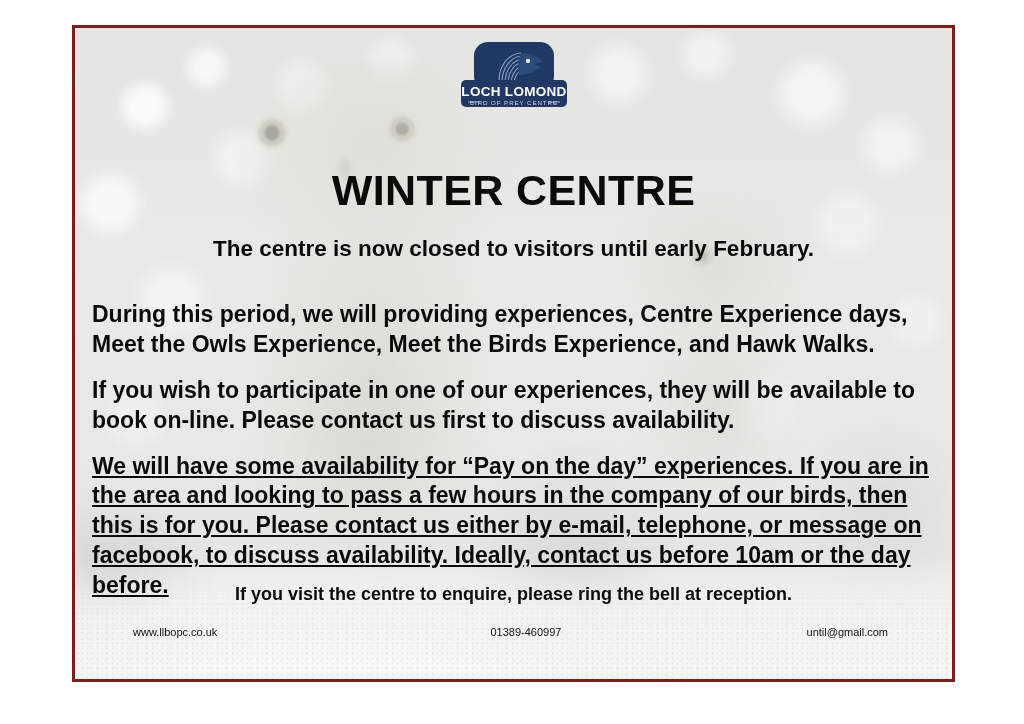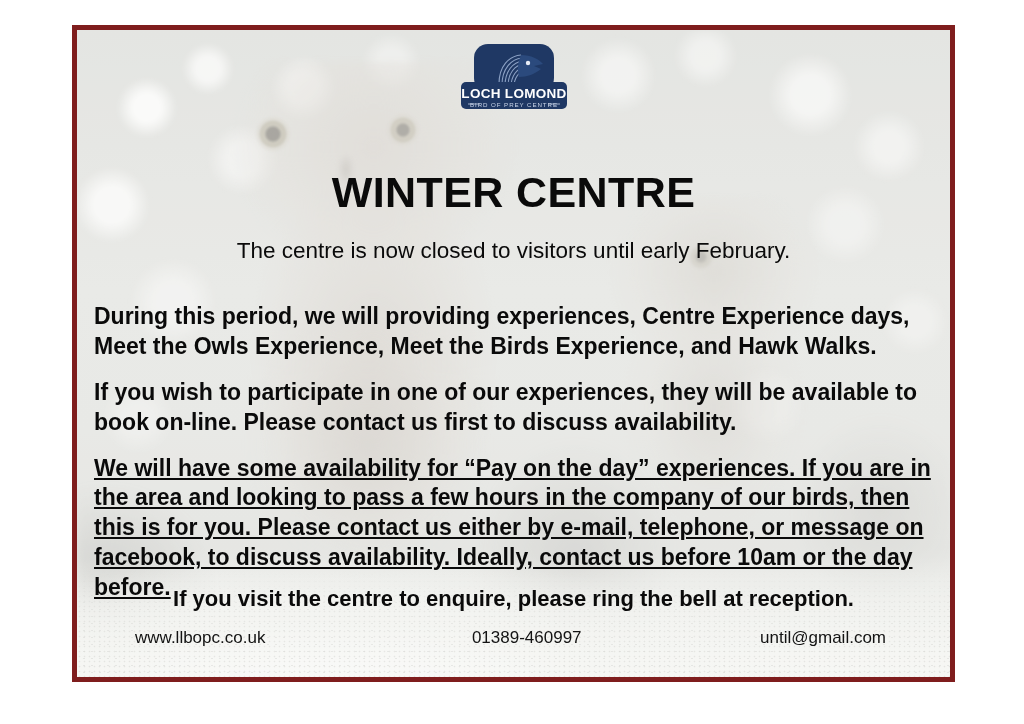--- a/index.html
+++ b/index.html
@@ -19,21 +19,21 @@
     background: #ffffff;
   }
 
   
   #poster {
     position: absolute;
     left: 72px;
     top: 25px;
     width: 883px;
     height: 657px;
-    border: 5px solid #7f1d1d;
+    border: 3px solid #7f1d1d;
     box-sizing: border-box;
     overflow: hidden;
     background: #f0abfc;
   }
 
   
   .photo-layer {
     position: absolute;
     inset: 0;
     pointer-events: none;
@@ -240,21 +240,21 @@
     color: #0a0a0a;
   }
 
   .subtitle {
     position: absolute;
     left: 0;
     right: 0;
     top: 208px;
     text-align: center;
     font-size: 22.5px;
-    font-weight: normal;
+    font-weight: bold;
     color: #0a0a0a;
   }
 
   .body-block {
     position: absolute;
     left: 17px;
     right: 17px;
     top: 272px;
   }
   .para {
@@ -266,34 +266,34 @@
     text-align: left;
   }
   .para:last-child { margin-bottom: 13px; text-decoration: underline; }
 
   .closing {
     position: absolute;
     left: 0;
     right: 0;
     top: 556px;
     text-align: center;
-    font-size: 22px;
+    font-size: 18px;
     font-weight: bold;
     color: #0a0a0a;
   }
 
   .footer {
     position: absolute;
     left: 58px;
     right: 58px;
     top: 598px;
     display: flex;
     justify-content: space-between;
     align-items: baseline;
-    font-size: 17px;
+    font-size: 11px;
     font-weight: normal;
     color: #131313;
   }
   .footer > div { white-space: nowrap; }
   .footer-phone { margin-left: 28px; }
   .footer-email { margin-right: 6px; }
 </style>
 </head>
 <body>
 

